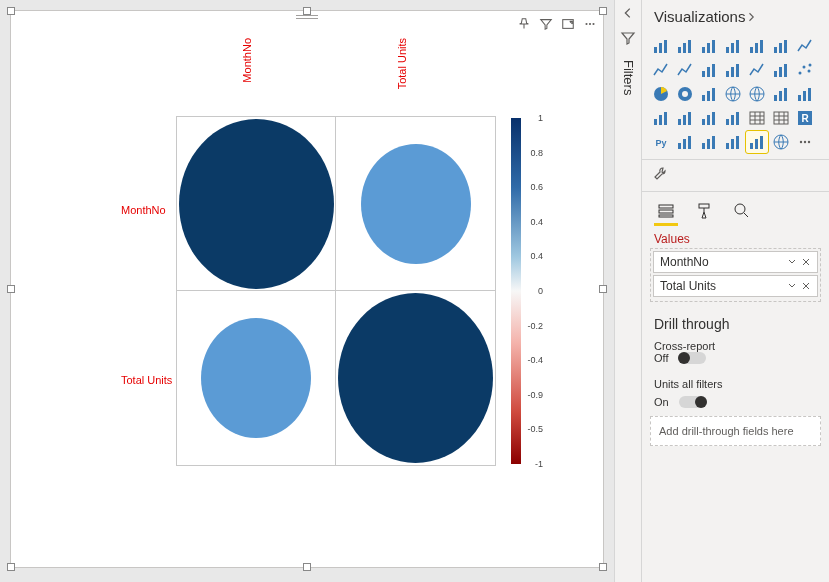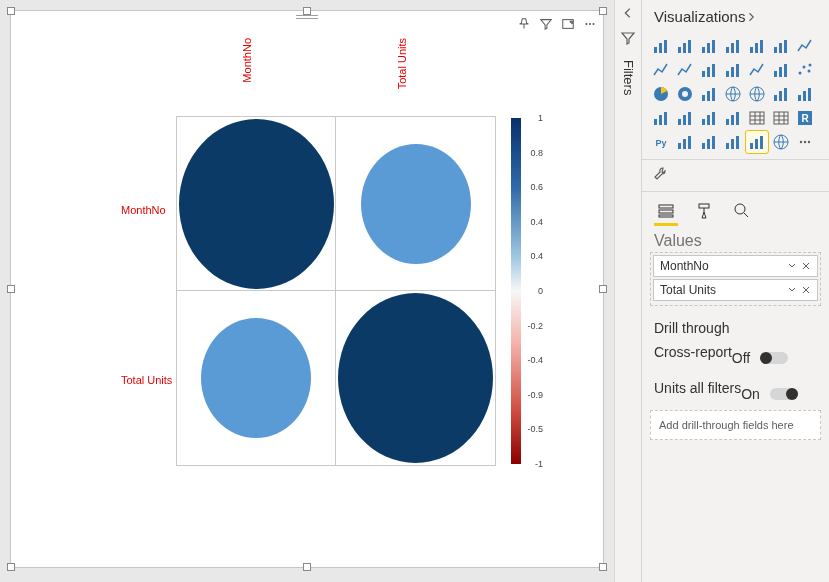--- a/index.html
+++ b/index.html
@@ -56,28 +56,28 @@
 .viz-icon svg { width:18px; height:18px; }
 
 .tools-row { padding:6px 10px; border-top:1px solid #d6d6d6; border-bottom:1px solid #d6d6d6;}
 .tools-row svg{width:16px;height:16px;color:#605e5c;}
 
 .tabs-row { display:flex; gap:14px; padding:6px 12px 0 12px; }
 .tab-ic { width:24px; height:28px; display:flex; align-items:center; justify-content:center; border-bottom:3px solid transparent; cursor:pointer;}
 .tab-ic.active { border-bottom-color:#f2c811; }
 .tab-ic svg{width:18px;height:18px;}
 
-.section-label { padding:6px 12px 2px 12px; font-size:16px; color:#737373;}
+.section-label { padding:6px 12px 2px 12px; font-size:12px; color:#b91c1c;}
 .well-dashed { margin:0 8px; padding:2px; border:1px dashed #c8c6c4;}
 .field-pill { display:flex; align-items:center; justify-content:space-between; background:#fff; border:1px solid #c8c6c4; padding:3px 6px; margin-bottom:2px; font-size:12px;}
 .field-pill .acts{display:flex;gap:4px;align-items:center;color:#605e5c;}
 .field-pill .acts svg{width:10px;height:10px;}
 
 .drill-header{padding:14px 12px 4px 12px; font-size:14px;}
-.toggle-row{display:flex;flex-direction:row;padding:4px 12px 2px 12px;font-size:14px;}
+.toggle-row{display:flex;flex-direction:column;padding:4px 12px 2px 12px;font-size:11px;}
 .track{position:relative;width:28px;height:12px;background:#d6d6d6;border-radius:6px;margin-left:10px;}
 .thumb{position:absolute;width:12px;height:12px;border-radius:50%;background:#323130;top:0;}
 .thumb.off{left:0;} .thumb.on{right:0;}
 .drill-drop{margin:6px 8px;padding:8px;background:#fff;border:1px dashed #c8c6c4;font-size:11px;color:#605e5c;}
 </style>
 </head>
 <body>
 
 <div class="workspace">
   <div class="canvas-outer">
@@ -452,21 +452,21 @@
         <svg viewBox="0 0 10 10" stroke="currentColor" fill="none">
             <path d="M2 2l6 6M8 2l-6 6"></path>
           </svg>
       </span>
     </div>
   </div>
 
   <div class="drill-header">Drill through</div>
   <div class="toggle-row">
     <span>Cross-report</span>
-    <div style="display:flex;align-items:center;margin-top:6px;">
+    <div style="display:flex;align-items:center;">
       <span>Off</span>
       <div class="track">
           <div class="thumb off"></div>
         </div>
     </div>
   </div>
   <div class="toggle-row" style="margin-top:8px;">
     <span>Units all filters</span>
     <div style="display:flex;align-items:center;margin-top:6px;">
       <span>On</span>

